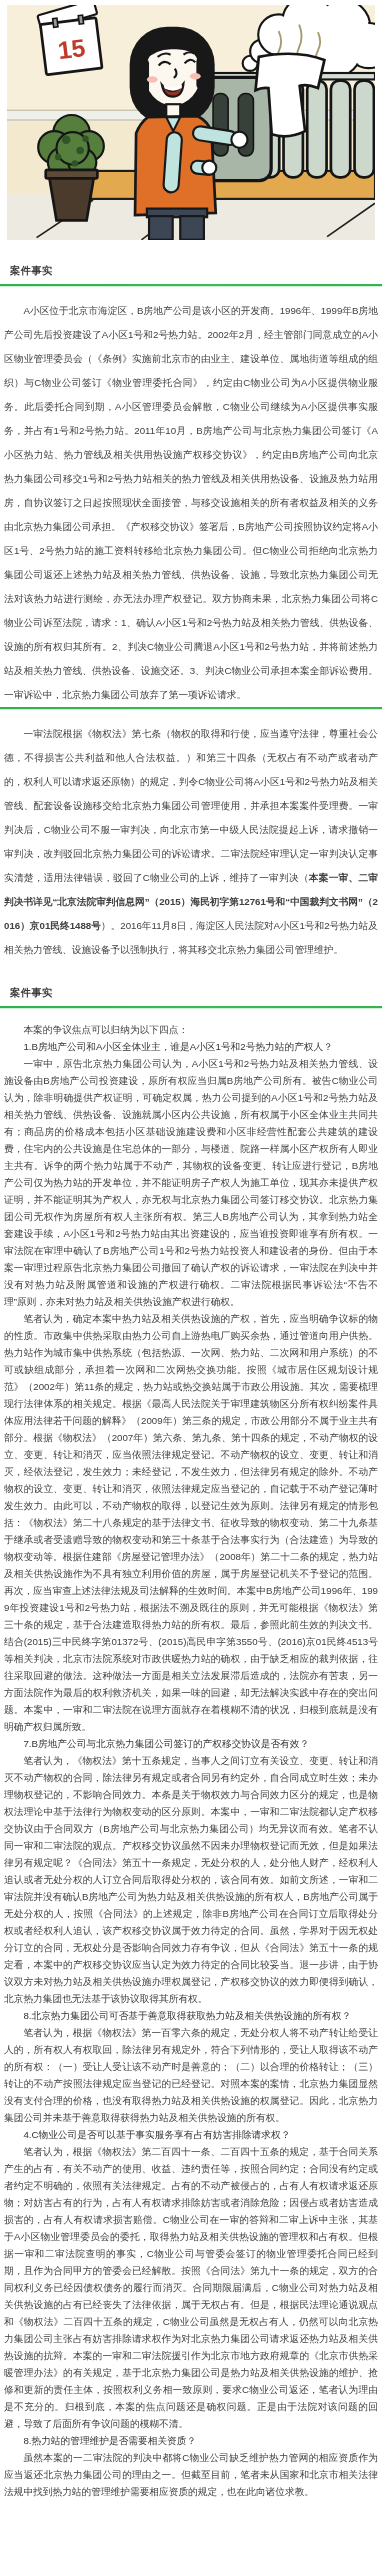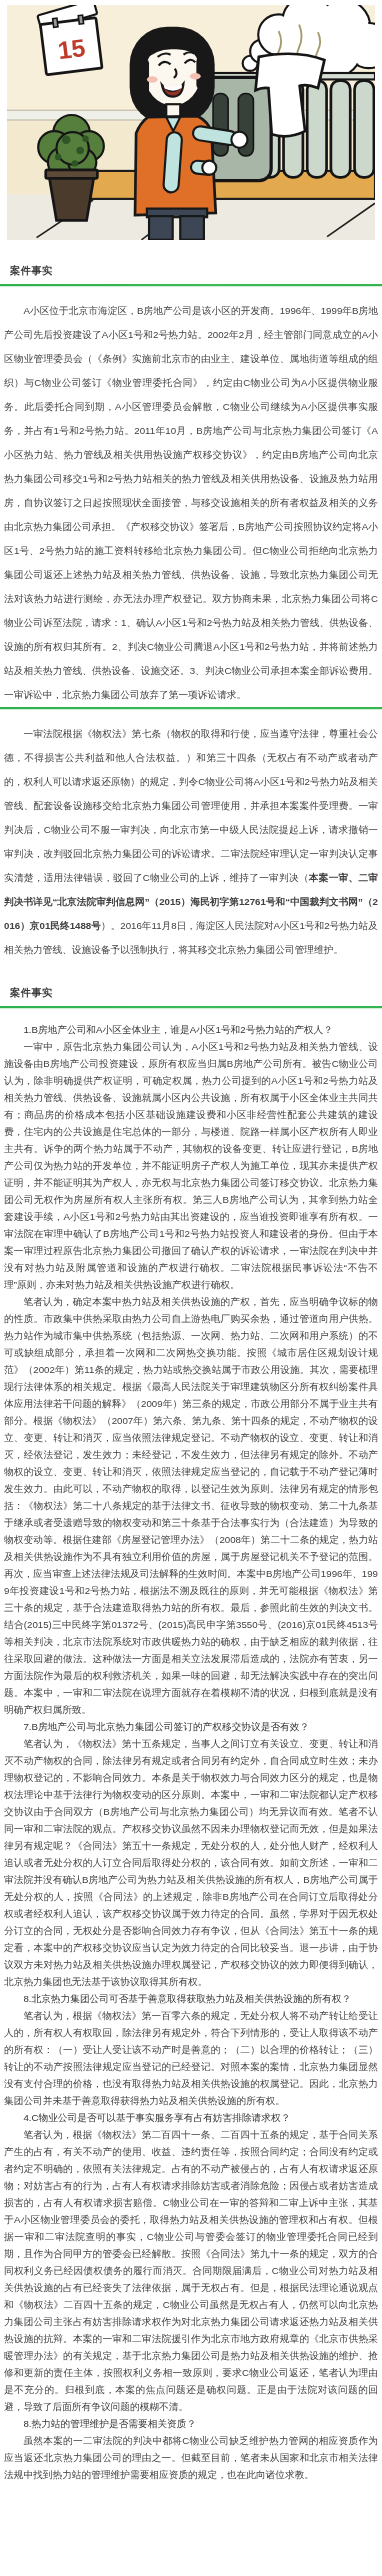--- a/index.html
+++ b/index.html
@@ -189,20 +189,21 @@
     <div class="sec-divider"></div>
     <div class="sec-paras">
         <p class="para"><span>一审法院根据《物权法》第七条（物权的取得和行使，应当遵守法律，尊重社会公德，不得损害公共利益和他人合法权益。）和第三十四条（无权占有不动产或者动产的，权利人可以请求返还原物）的规定，判令C物业公司将A小区1号和2号热力站及相关管线、配套设备设施移交给北京热力集团公司管理使用，并承担本案案件受理费。一审判决后，C物业公司不服一审判决，向北京市第一中级人民法院提起上诉，请求撤销一审判决，改判驳回北京热力集团公司的诉讼请求。二审法院经审理认定一审判决认定事实清楚，适用法律错误，驳回了C物业公司的上诉，维持了一审判决（</span><span class="seg-bold">本案一审、二审判决书详见“北京法院审判信息网”（2015）海民初字第12761号和“中国裁判文书网”（2016）京01民终1488号</span><span>）。2016年11月8日，海淀区人民法院对A小区1号和2号热力站及相关热力管线、设施设备予以强制执行，将其移交北京热力集团公司管理维护。</span></p>
       </div>
   </div>
 
   <div class="section sec--tight">
     <div class="sec-title">案件事实</div>
     <div class="sec-divider"></div>
     <div class="sec-paras">
+        <p class="para"><span>本案的争议焦点可以归纳为以下四点：</span></p>
         <p class="para q-heading"><span class="seg-bold">1.B房地产公司和A小区全体业主，谁是A小区1号和2号热力站的产权人？</span></p>
         <p class="para"><span>一审中，原告北京热力集团公司认为，A小区1号和2号热力站及相关热力管线、设施设备由B房地产公司投资建设，原所有权应当归属B房地产公司所有。被告C物业公司认为，除非明确提供产权证明，可确定权属，热力公司提到的A小区1号和2号热力站及相关热力管线、供热设备、设施就属小区内公共设施，所有权属于小区全体业主共同共有；商品房的价格成本包括小区基础设施建设费和小区非经营性配套公共建筑的建设费，住宅内的公共设施是住宅总体的一部分，与楼道、院路一样属小区产权所有人即业主共有。诉争的两个热力站属于不动产，其物权的设备变更、转让应进行登记，B房地产公司仅为热力站的开发单位，并不能证明房子产权人为施工单位，现其亦未提供产权证明，并不能证明其为产权人，亦无权与北京热力集团公司签订移交协议。北京热力集团公司无权作为房屋所有权人主张所有权。第三人B房地产公司认为，其拿到热力站全套建设手续，A小区1号和2号热力站由其出资建设的，应当谁投资即谁享有所有权。一审法院在审理中确认了B房地产公司1号和2号热力站投资人和建设者的身份。但由于本案一审理过程原告北京热力集团公司撤回了确认产权的诉讼请求，一审法院在判决中并没有对热力站及附属管道和设施的产权进行确权。二审法院根据民事诉讼法“不告不理”原则，亦未对热力站及相关供热设施产权进行确权。</span></p>
         <p class="para"><span>笔者认为，确定本案中热力站及相关供热设施的产权，首先，应当明确争议标的物的性质。市政集中供热采取由热力公司自上游热电厂购买余热，通过管道向用户供热。热力站作为城市集中供热系统（包括热源、一次网、热力站、二次网和用户系统）的不可或缺组成部分，承担着一次网和二次网热交换功能。按照《城市居住区规划设计规范》（2002年）第11条的规定，热力站或热交换站属于市政公用设施。其次，需要梳理现行法律体系的相关规定。根据《最高人民法院关于审理建筑物区分所有权纠纷案件具体应用法律若干问题的解释》（2009年）第三条的规定，市政公用部分不属于业主共有部分。根据《物权法》（2007年）第六条、第九条、第十四条的规定，不动产物权的设立、变更、转让和消灭，应当依照法律规定登记。不动产物权的设立、变更、转让和消灭，经依法登记，发生效力；未经登记，不发生效力，但法律另有规定的除外。不动产物权的设立、变更、转让和消灭，依照法律规定应当登记的，自记载于不动产登记薄时发生效力。由此可以，不动产物权的取得，以登记生效为原则。法律另有规定的情形包括：《物权法》第二十八条规定的基于法律文书、征收导致的物权变动、第二十九条基于继承或者受遗赠导致的物权变动和第三十条基于合法事实行为（合法建造）为导致的物权变动等。根据住建部《房屋登记管理办法》（2008年）第二十二条的规定，热力站及相关供热设施作为不具有独立利用价值的房屋，属于房屋登记机关不予登记的范围。再次，应当审查上述法律法规及司法解释的生效时间。本案中B房地产公司1996年、1999年投资建设1号和2号热力站，根据法不溯及既往的原则，并无可能根据《物权法》第三十条的规定，基于合法建造取得热力站的所有权。最后，参照此前生效的判决文书。结合(2015)三中民终字第01372号、(2015)高民申字第3550号、(2016)京01民终4513号等相关判决，北京市法院系统对市政供暖热力站的确权，由于缺乏相应的裁判依据，往往采取回避的做法。这种做法一方面是相关立法发展滞后造成的，法院亦有苦衷，另一方面法院作为最后的权利救济机关，如果一味的回避，却无法解决实践中存在的突出问题。本案中，一审和二审法院在说理方面就存在着模糊不清的状况，归根到底就是没有明确产权归属所致。</span></p>
         <p class="para q-heading"><span class="seg-bold">7.B房地产公司与北京热力集团公司签订的产权移交协议是否有效？</span></p>
         <p class="para"><span>笔者认为，《物权法》第十五条规定，当事人之间订立有关设立、变更、转让和消灭不动产物权的合同，除法律另有规定或者合同另有约定外，自合同成立时生效；未办理物权登记的，不影响合同效力。本条是关于物权效力与合同效力区分的规定，也是物权法理论中基于法律行为物权变动的区分原则。本案中，一审和二审法院都认定产权移交协议由于合同双方（B房地产公司与北京热力集团公司）均无异议而有效。笔者不认同一审和二审法院的观点。产权移交协议虽然不因未办理物权登记而无效，但是如果法律另有规定呢？《合同法》第五十一条规定，无处分权的人，处分他人财产，经权利人追认或者无处分权的人订立合同后取得处分权的，该合同有效。如前文所述，一审和二审法院并没有确认B房地产公司为热力站及相关供热设施的所有权人，B房地产公司属于无处分权的人，按照《合同法》的上述规定，除非B房地产公司在合同订立后取得处分权或者经权利人追认，该产权移交协议属于效力待定的合同。虽然，学界对于因无权处分订立的合同，无权处分是否影响合同效力存有争议，但从《合同法》第五十一条的规定看，本案中的产权移交协议应当认定为效力待定的合同比较妥当。退一步讲，由于协议双方未对热力站及相关供热设施办理权属登记，产权移交协议的效力即便得到确认，北京热力集团也无法基于该协议取得其所有权。</span></p>
         <p class="para q-heading"><span class="seg-bold">8.北京热力集团公司可否基于善意取得获取热力站及相关供热设施的所有权？</span></p>
         <p class="para"><span>笔者认为，根据《物权法》第一百零六条的规定，无处分权人将不动产转让给受让人的，所有权人有权取回，除法律另有规定外，符合下列情形的，受让人取得该不动产的所有权：（一）受让人受让该不动产时是善意的；（二）以合理的价格转让；（三）转让的不动产按照法律规定应当登记的已经登记。对照本案的案情，北京热力集团显然没有支付合理的价格，也没有取得热力站及相关供热设施的权属登记。因此，北京热力集团公司并未基于善意取得获得热力站及相关供热设施的所有权。</span></p>
         <p class="para q-heading"><span class="seg-bold">4.C物业公司是否可以基于事实服务享有占有妨害排除请求权？</span></p>
         <p class="para"><span>笔者认为，根据《物权法》第二百四十一条、二百四十五条的规定，基于合同关系产生的占有，有关不动产的使用、收益、违约责任等，按照合同约定；合同没有约定或者约定不明确的，依照有关法律规定。占有的不动产被侵占的，占有人有权请求返还原物；对妨害占有的行为，占有人有权请求排除妨害或者消除危险；因侵占或者妨害造成损害的，占有人有权请求损害赔偿。C物业公司在一审的答辩和二审上诉中主张，其基于A小区物业管理委员会的委托，取得热力站及相关供热设施的管理权和占有权。但根据一审和二审法院查明的事实，C物业公司与管委会签订的物业管理委托合同已经到期，且作为合同甲方的管委会已经解散。按照《合同法》第九十一条的规定，双方的合同权利义务已经因债权债务的履行而消灭。合同期限届满后，C物业公司对热力站及相关供热设施的占有已经丧失了法律依据，属于无权占有。但是，根据民法理论通说观点和《物权法》二百四十五条的规定，C物业公司虽然是无权占有人，仍然可以向北京热力集团公司主张占有妨害排除请求权作为对北京热力集团公司请求返还热力站及相关供热设施的抗辩。本案的一审和二审法院援引作为北京市地方政府规章的《北京市供热采暖管理办法》的有关规定，基于北京热力集团公司是热力站及相关供热设施的维护、抢修和更新的责任主体，按照权利义务相一致原则，要求C物业公司返还，笔者认为理由是不充分的。归根到底，本案的焦点问题还是确权问题。正是由于法院对该问题的回避，导致了后面所有争议问题的模糊不清。</span></p>
         <p class="para q-heading"><span class="seg-bold">8.热力站的管理维护是否需要相关资质？</span></p>

